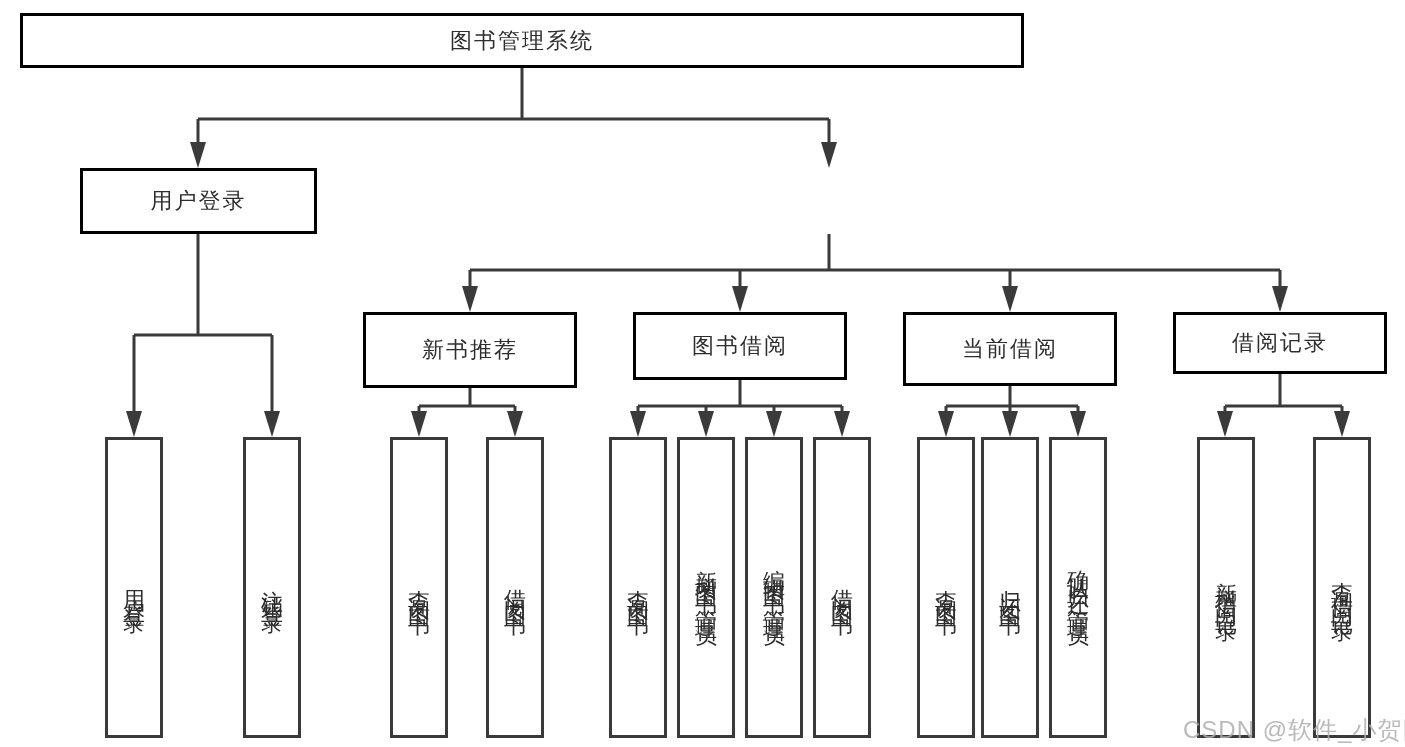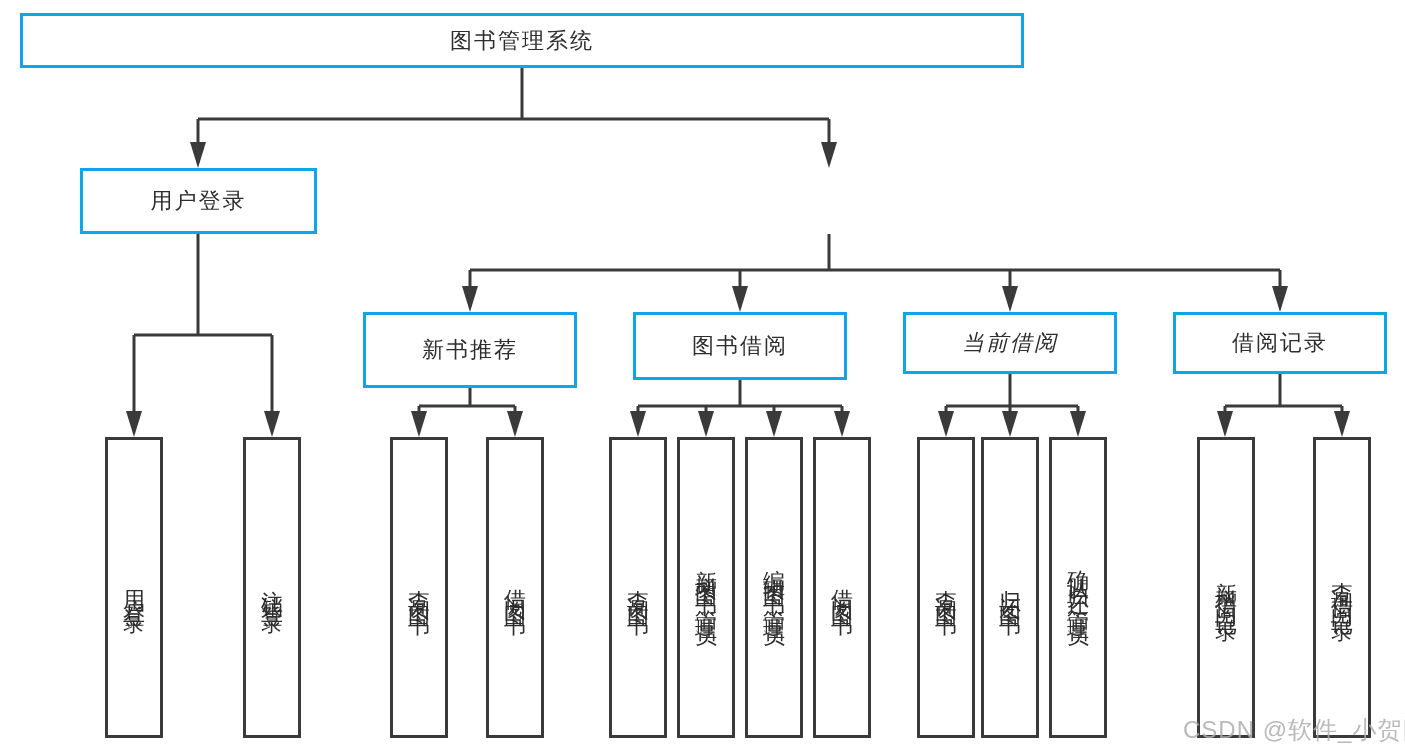--- a/index.html
+++ b/index.html
@@ -18,21 +18,21 @@
   .connector-layer {
     position: absolute;
     left: 0;
     top: 0;
     z-index: 0;
   }
   .hbox {
     position: absolute;
     box-sizing: border-box;
     background: #ffffff;
-    border: 3px solid #0ea5e9;
+    border: 3px solid #000000;
     display: flex;
     align-items: center;
     justify-content: center;
     font-size: 22px;
     color: #2d2d2d;
     letter-spacing: 2px;
     z-index: 1;
     white-space: nowrap;
   }
   .vbox {
@@ -116,21 +116,21 @@
       <polygon points="1334,411 1350,411 1342,437"></polygon>
     </g>
   </svg>
 
   <div class="hbox" style="left:20px; top:13px; width:1004px; height:55px;">图书管理系统</div>
 
   <div class="hbox" style="left:80px; top:168px; width:237px; height:66px;">用户登录</div>
 
   <div class="hbox" style="left:363px; top:312px; width:214px; height:76px;font-family:Liberation Mono, monospace;">新书推荐</div>
   <div class="hbox" style="left:633px; top:312px; width:214px; height:68px;">图书借阅</div>
-  <div class="hbox" style="left:903px; top:312px; width:214px; height:62px;font-style:italic;">当前借阅</div>
+  <div class="hbox" style="left:903px; top:312px; width:214px; height:74px;">当前借阅</div>
   <div class="hbox" style="left:1173px; top:312px; width:214px; height:62px;">借阅记录</div>
 
   <div class="vbox" style="left:105px;">用户登录</div>
   <div class="vbox" style="left:243px;">注销登录</div>
 
   <div class="vbox" style="left:390px;">查询图书</div>
   <div class="vbox" style="left:486px;">借阅图书</div>
 
   <div class="vbox" style="left:609px;">查询图书</div>
   <div class="vbox" style="left:677px;">新增图书（管理员）</div>

